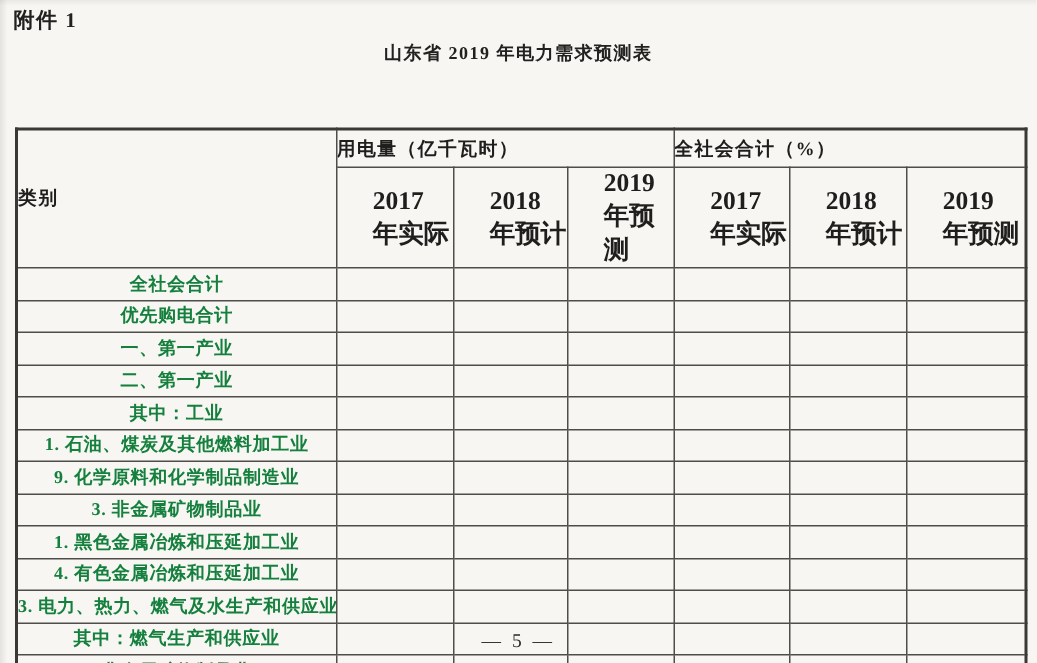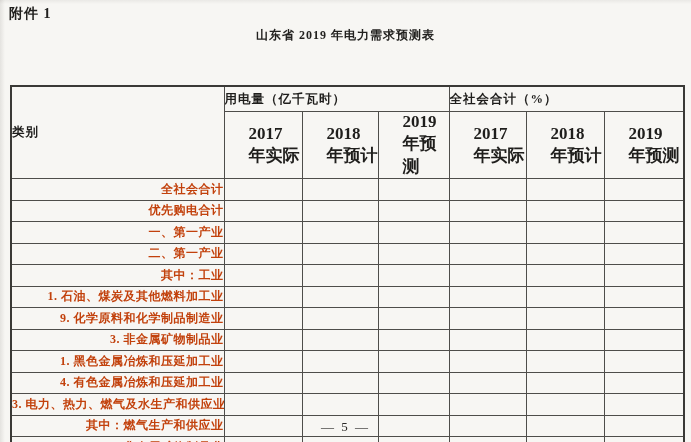--- a/index.html
+++ b/index.html
@@ -38,23 +38,23 @@
   }
   .forecast thead th {
     font-weight:bold; text-align:left; vertical-align:middle;
     color:#1f1e1c;
   }
   .group-row th { height:24px; font-size:12.5px; letter-spacing:1px; }
   .sub-row th { height:23px; font-size:17px;padding-left:24px; }
   .cat-h { font-size:13px; letter-spacing:2px; }
   .forecast tbody td { height:20.5px; }
   .forecast tbody td.cat {
-    text-align:right; vertical-align:middle;
+    text-align:center; vertical-align:middle;
     font-size:12px; font-weight:bold; white-space:nowrap;
-    letter-spacing:0.5px; color:#c2410c;
+    letter-spacing:0.5px; color:#15803d;
   }
   .ind-0 { padding-left:5px; }
   .ind-1 { padding-left:19px; }
   .ind-2 { padding-left:26px; }
   .ind-3 { padding-left:32px; }
   .ind-4 { padding-left:48px; }
   .ind-5 { padding-left:63px; }
   .pagenum {
     position:absolute; left:0; top:419px; width:100%;
     text-align:center; font-size:13px; letter-spacing:2px; color:#2a2927;

